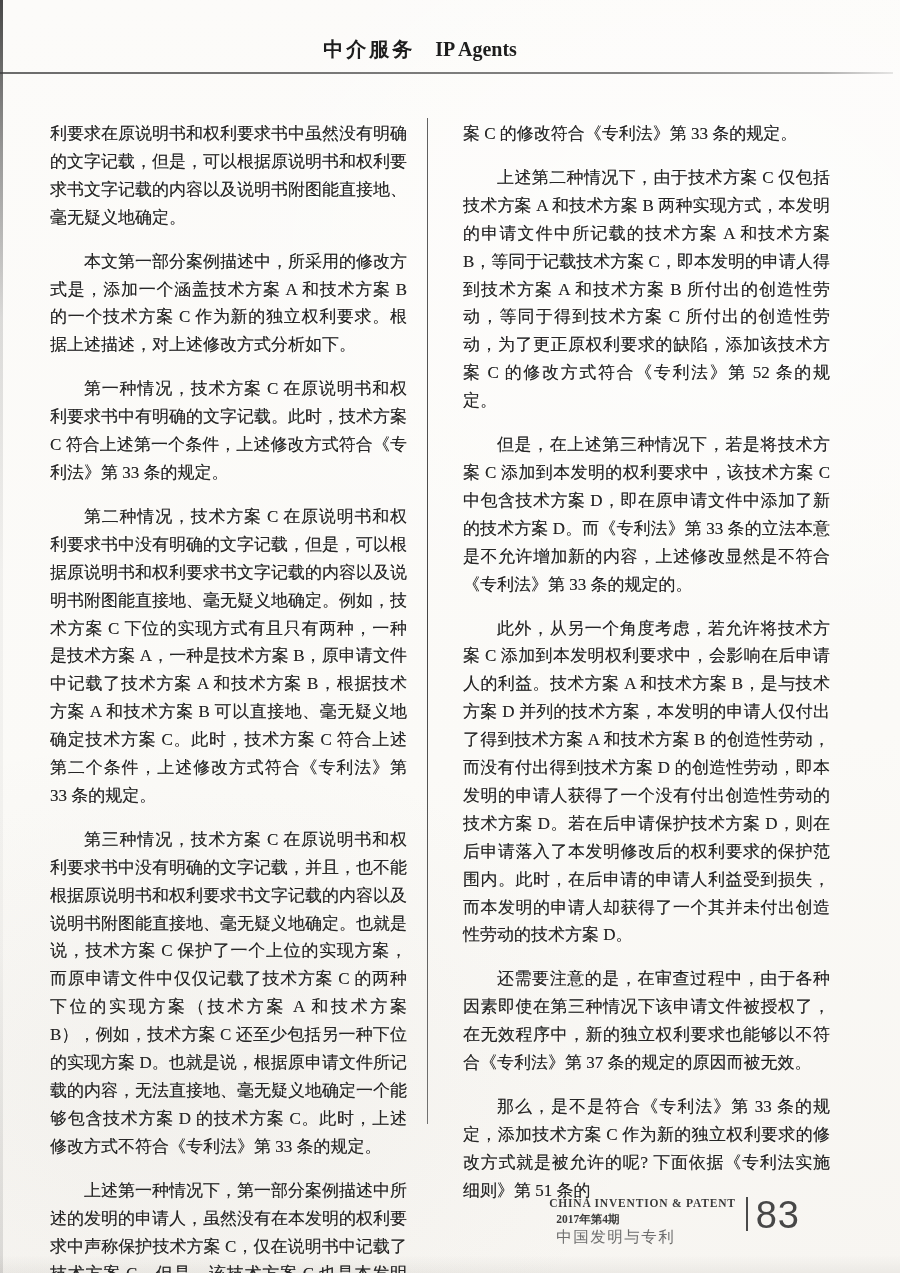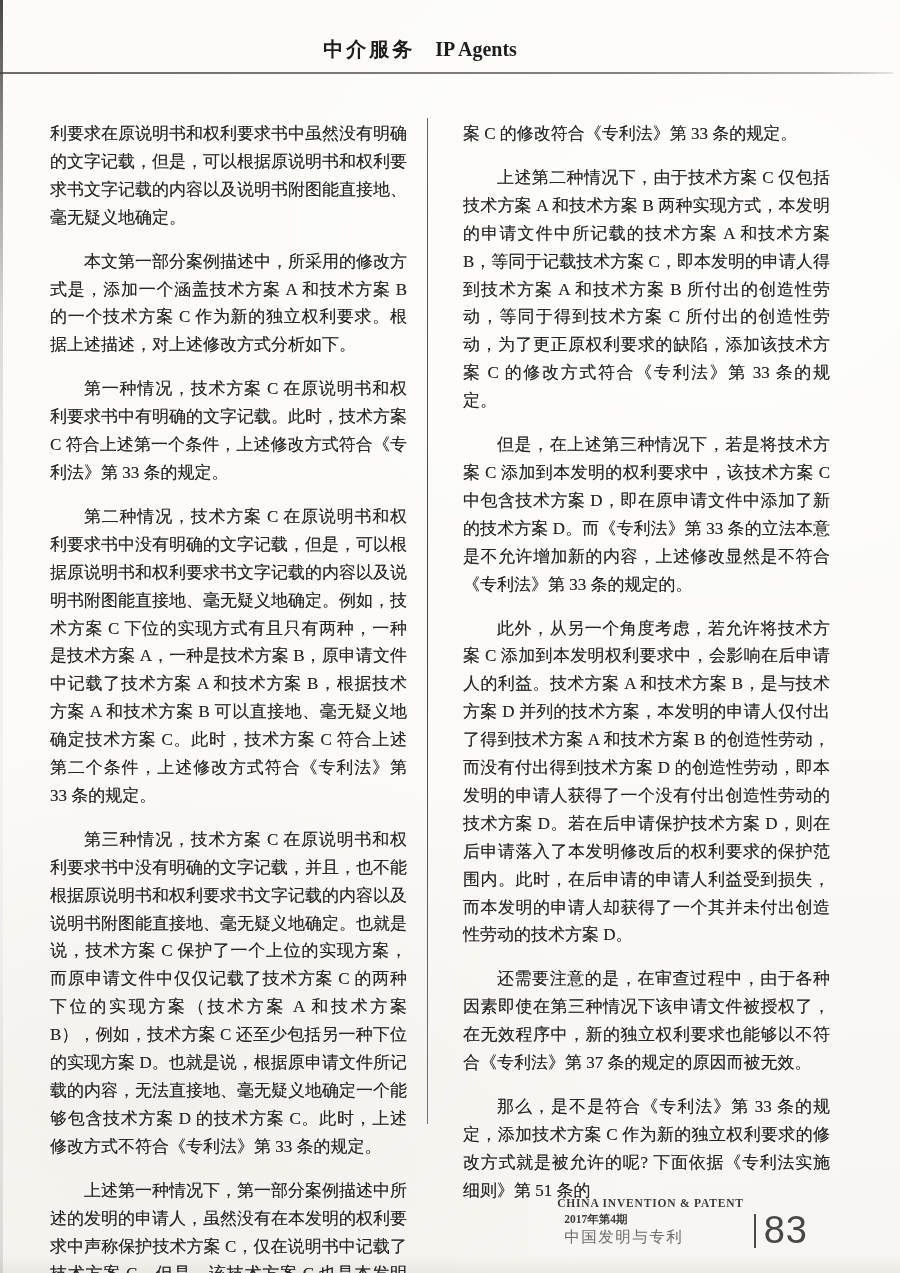--- a/index.html
+++ b/index.html
@@ -64,22 +64,22 @@
   .col p { margin: 16px; }
   .col p.indent { text-indent: 2em; }
   .col-divider {
     position: absolute; left: 427px; top: 118px;
     width: 1px; height: 1006px;
     background: linear-gradient(to bottom, rgba(60,60,60,0.8), rgba(50,50,50,0.9) 50%, rgba(70,70,70,0.75));
   }
 
   
   .footer {
-    position: absolute; top: 1197px; right: 92px;
-    display: flex; align-items: flex-end;
+    position: absolute; top: 1197px; right: 100px;
+    display: flex; align-items: flex-start;
   }
   .footer-meta { text-align: right; }
   .f-en {
     font-family: "Liberation Serif", serif;
     font-size: 11.5px; font-weight: bold; letter-spacing: 0.8px;
     color: #3a3a3a; line-height: 13px;
   }
   .f-cn-line {
     display: flex; justify-content: flex-end; align-items: baseline;
     margin-top: 2px; white-space: nowrap; flex-direction: column;
@@ -121,21 +121,21 @@
     <p class="indent">第一种情况，技术方案 C 在原说明书和权利要求书中有明确的文字记载。此时，技术方案 C 符合上述第一个条件，上述修改方式符合《专利法》第 33 条的规定。</p>
     <p class="indent">第二种情况，技术方案 C 在原说明书和权利要求书中没有明确的文字记载，但是，可以根据原说明书和权利要求书文字记载的内容以及说明书附图能直接地、毫无疑义地确定。例如，技术方案 C 下位的实现方式有且只有两种，一种是技术方案 A，一种是技术方案 B，原申请文件中记载了技术方案 A 和技术方案 B，根据技术方案 A 和技术方案 B 可以直接地、毫无疑义地确定技术方案 C。此时，技术方案 C 符合上述第二个条件，上述修改方式符合《专利法》第 33 条的规定。</p>
     <p class="indent">第三种情况，技术方案 C 在原说明书和权利要求书中没有明确的文字记载，并且，也不能根据原说明书和权利要求书文字记载的内容以及说明书附图能直接地、毫无疑义地确定。也就是说，技术方案 C 保护了一个上位的实现方案，而原申请文件中仅仅记载了技术方案 C 的两种下位的实现方案（技术方案 A 和技术方案 B），例如，技术方案 C 还至少包括另一种下位的实现方案 D。也就是说，根据原申请文件所记载的内容，无法直接地、毫无疑义地确定一个能够包含技术方案 D 的技术方案 C。此时，上述修改方式不符合《专利法》第 33 条的规定。</p>
     <p class="indent">上述第一种情况下，第一部分案例描述中所述的发明的申请人，虽然没有在本发明的权利要求中声称保护技术方案 C，仅在说明书中记载了技术方案 C，但是，该技术方案 C 也是本发明的申请人付出了创造性的劳动所得到的，从保护本发明的申请人的利益角度考虑，为了更正原权利要求的缺陷，添加该技术方</p>
   </section>
 
   <div class="col-divider"></div>
 
   <section class="col col-right">
     <p>案 C 的修改符合《专利法》第 33 条的规定。</p>
-    <p class="indent">上述第二种情况下，由于技术方案 C 仅包括技术方案 A 和技术方案 B 两种实现方式，本发明的申请文件中所记载的技术方案 A 和技术方案 B，等同于记载技术方案 C，即本发明的申请人得到技术方案 A 和技术方案 B 所付出的创造性劳动，等同于得到技术方案 C 所付出的创造性劳动，为了更正原权利要求的缺陷，添加该技术方案 C 的修改方式符合《专利法》第 33 条的规定。</p>
+    <p class="indent">上述第二种情况下，由于技术方案 C 仅包括技术方案 A 和技术方案 B 两种实现方式，本发明的申请文件中所记载的技术方案 A 和技术方案 B，等同于记载技术方案 C，即本发明的申请人得到技术方案 A 和技术方案 B 所付出的创造性劳动，等同于得到技术方案 C 所付出的创造性劳动，为了更正原权利要求的缺陷，添加该技术方案 C 的修改方式符合《专利法》第 52 条的规定。</p>
     <p class="indent">但是，在上述第三种情况下，若是将技术方案 C 添加到本发明的权利要求中，该技术方案 C 中包含技术方案 D，即在原申请文件中添加了新的技术方案 D。而《专利法》第 33 条的立法本意是不允许增加新的内容，上述修改显然是不符合《专利法》第 33 条的规定的。</p>
     <p class="indent">此外，从另一个角度考虑，若允许将技术方案 C 添加到本发明权利要求中，会影响在后申请人的利益。技术方案 A 和技术方案 B，是与技术方案 D 并列的技术方案，本发明的申请人仅付出了得到技术方案 A 和技术方案 B 的创造性劳动，而没有付出得到技术方案 D 的创造性劳动，即本发明的申请人获得了一个没有付出创造性劳动的技术方案 D。若在后申请保护技术方案 D，则在后申请落入了本发明修改后的权利要求的保护范围内。此时，在后申请的申请人利益受到损失，而本发明的申请人却获得了一个其并未付出创造性劳动的技术方案 D。</p>
     <p class="indent">还需要注意的是，在审查过程中，由于各种因素即使在第三种情况下该申请文件被授权了，在无效程序中，新的独立权利要求也能够以不符合《专利法》第 37 条的规定的原因而被无效。</p>
     <p class="indent">那么，是不是符合《专利法》第 33 条的规定，添加技术方案 C 作为新的独立权利要求的修改方式就是被允许的呢? 下面依据《专利法实施细则》第 51 条的</p>
   </section>
 
   <div class="footer">
     <div class="footer-meta">
       <div class="f-en">CHINA INVENTION &amp; PATENT</div>
       <div class="f-cn-line">

